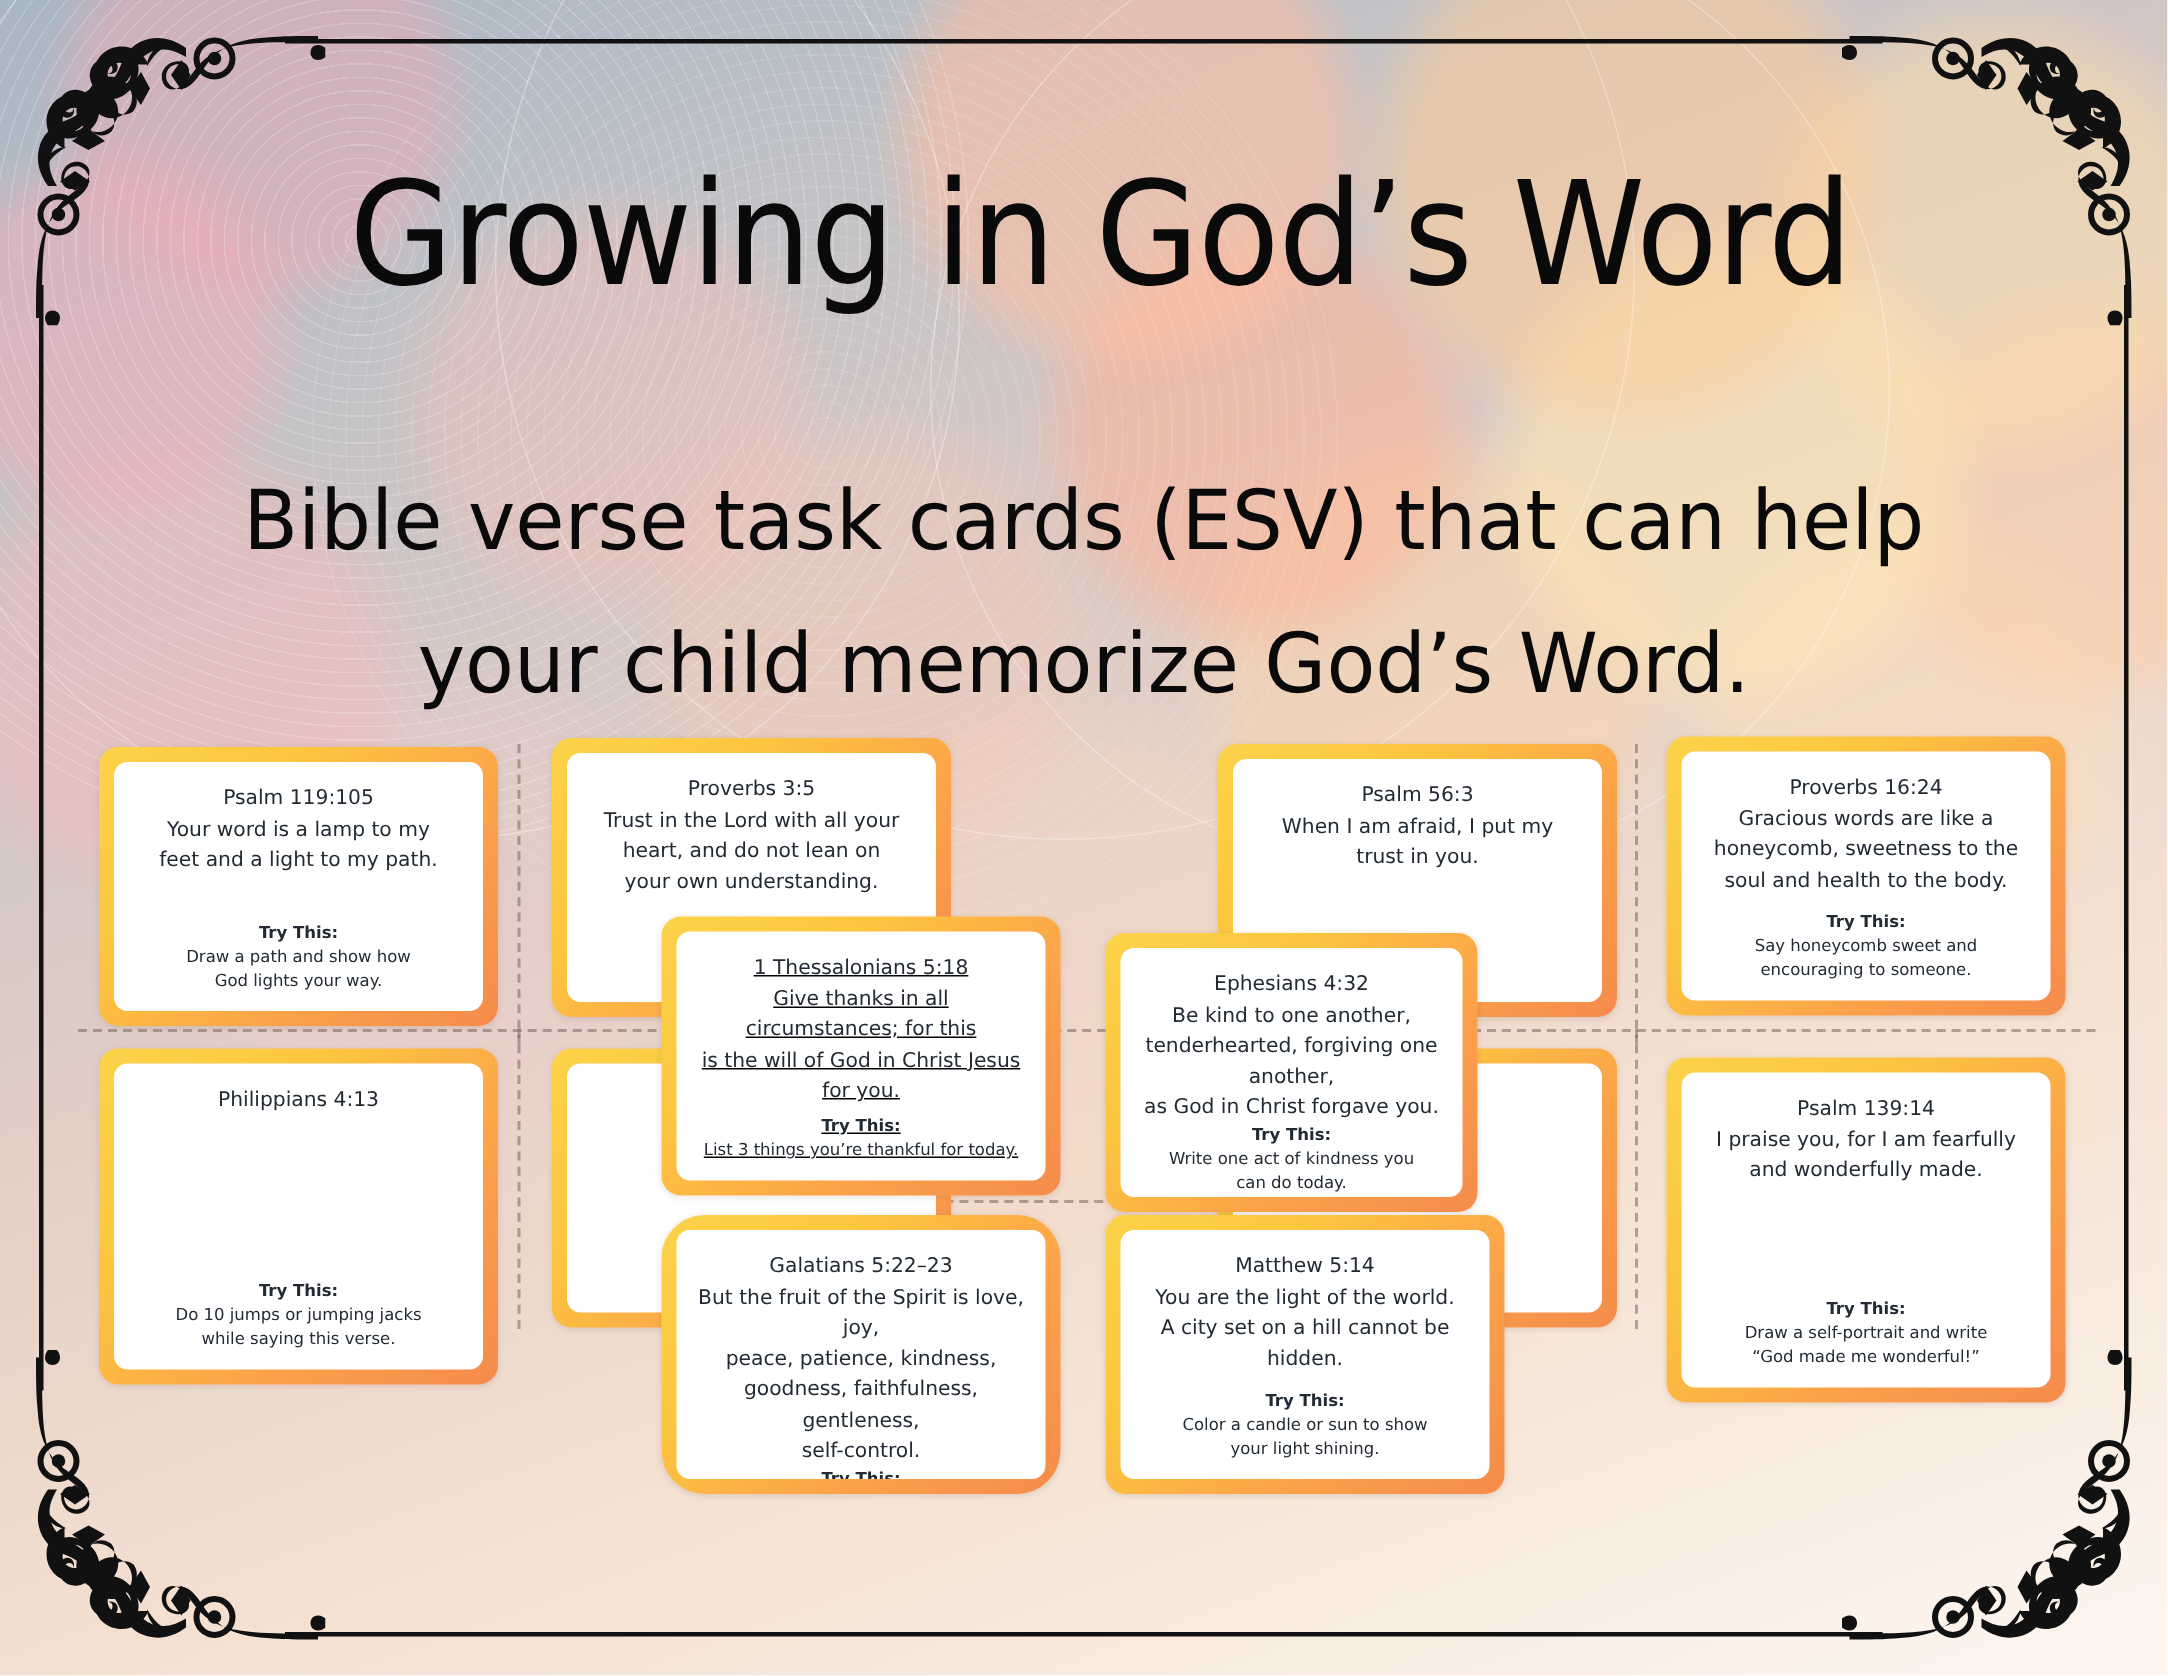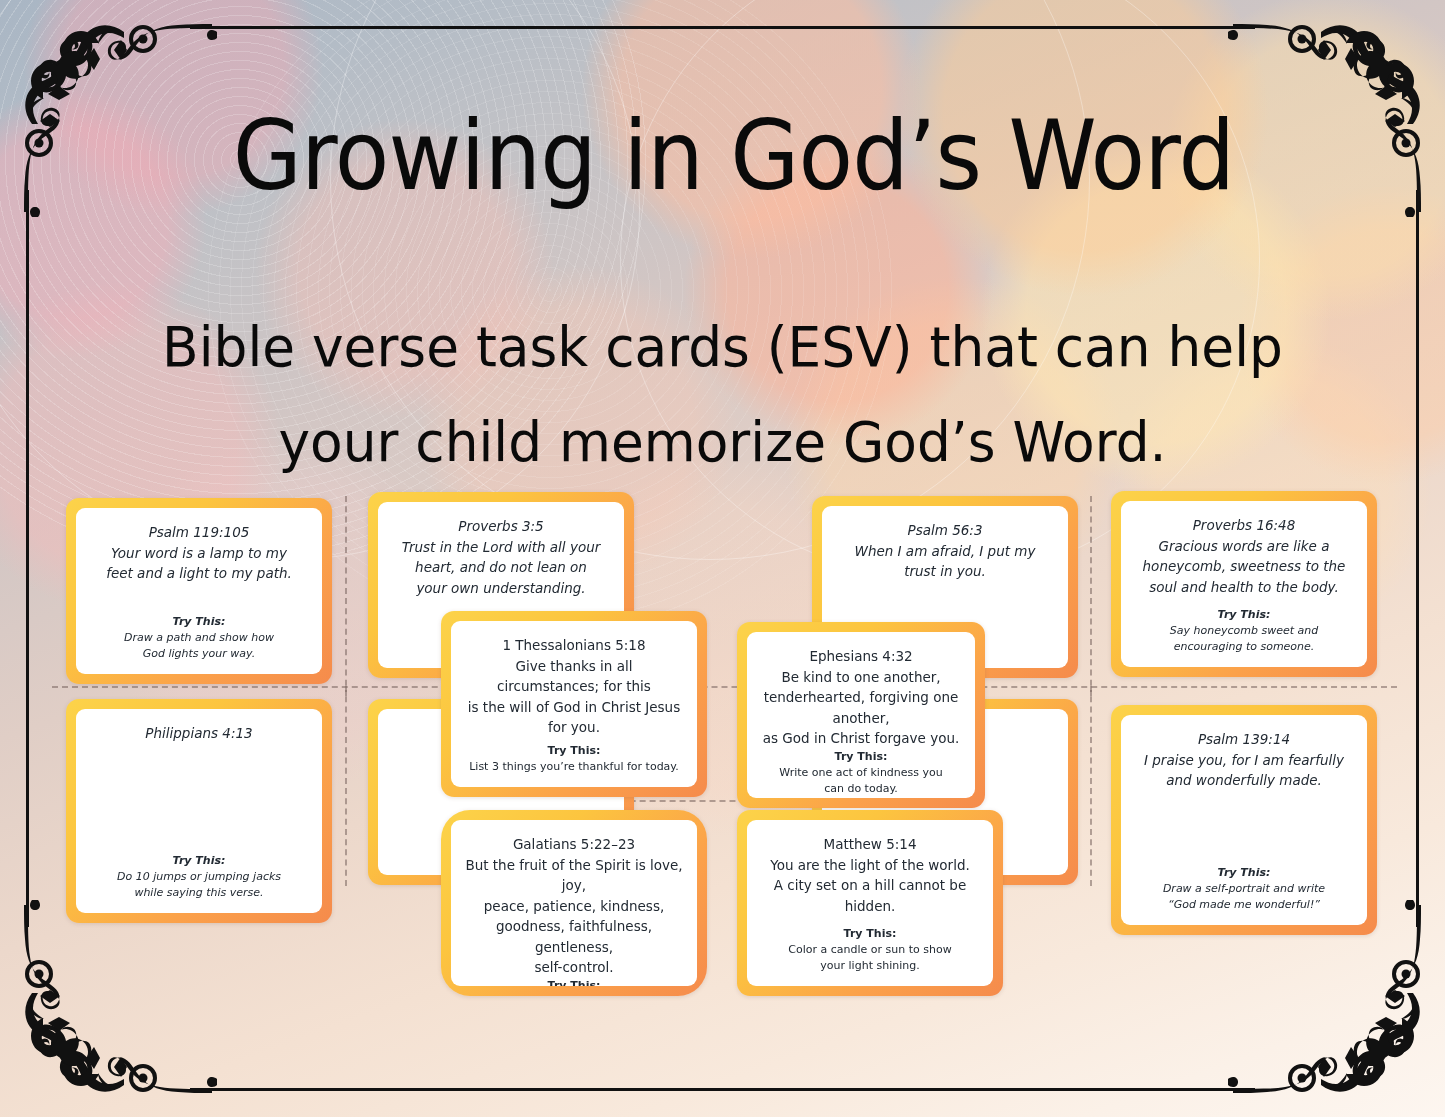--- a/index.html
+++ b/index.html
@@ -179,21 +179,21 @@
     line-height: 1.5;
   }
   .try-text {
     font-size: 11px;
     color: #222a33;
     line-height: 1.45;
     white-space: pre-line;
   }
 
   
-  .layer-back  { z-index: 2; font-style: italic; }
+  .layer-back  { z-index: 2; }
   .layer-front { z-index: 6; }
 </style>
 </head>
 <body>
 
 <div id="page">
 
   <div class="arcs"></div>
   <div class="arcs2"></div>
   <div class="ring" style="left:-60px; top:-140px; width:700px; height:700px;"></div>
@@ -350,21 +350,21 @@
         <div class="verse-text">When I am afraid, I put my
 trust in you.</div>
         <div class="try-block">
           <div class="try-text">e afraid.</div>
         </div>
       </div>
     </div>
 
     <div class="card layer-back" style="left:1111px; top:5px; width:266px; height:186px;">
       <div class="card-inner">
-        <div class="verse-ref">Proverbs 16:48</div>
+        <div class="verse-ref">Proverbs 16:24</div>
         <div class="verse-text">Gracious words are like a
 honeycomb, sweetness to the
 soul and health to the body.</div>
         <div class="try-block">
           <div class="try-label">Try This:</div>
           <div class="try-text">Say honeycomb sweet and
 encouraging to someone.</div>
         </div>
       </div>
     </div>
@@ -410,21 +410,21 @@
         <div class="verse-text">I praise you, for I am fearfully
 and wonderfully made.</div>
         <div class="try-block">
           <div class="try-label">Try This:</div>
           <div class="try-text">Draw a self-portrait and write
 “God made me wonderful!”</div>
         </div>
       </div>
     </div>
 
-    <div class="card layer-front" style="left:441px; top:125px; width:266px; height:186px;">
+    <div class="card layer-front" style="left:441px; top:125px; width:266px; height:186px;text-decoration:underline;">
       <div class="card-inner">
         <div class="verse-ref">1 Thessalonians 5:18</div>
         <div class="verse-text">Give thanks in all circumstances; for this
 is the will of God in Christ Jesus for you.</div>
         <div class="try-block">
           <div class="try-label">Try This:</div>
           <div class="try-text">List 3 things you’re thankful for today.</div>
         </div>
       </div>
     </div>

